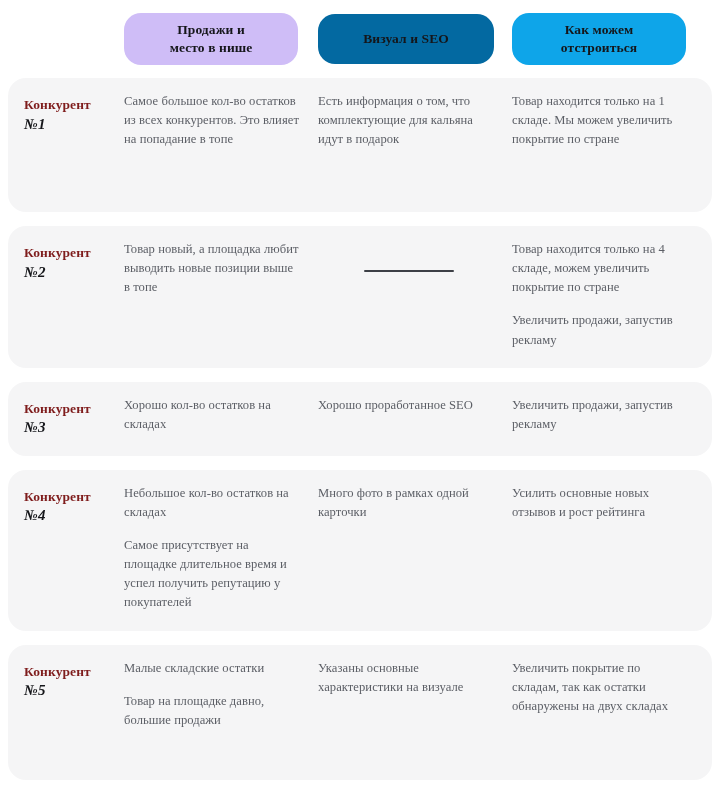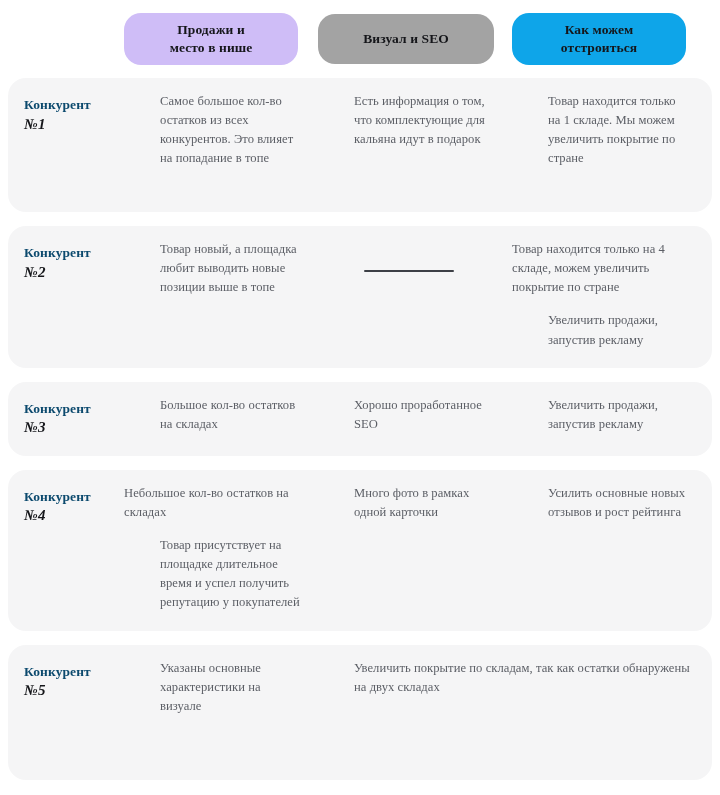--- a/index.html
+++ b/index.html
@@ -65,21 +65,21 @@
     padding: 6px 10px;
   }
   .pill-1 {
     width: 174px;
     height: 52px;
     background: #cfbdf7;
   }
   .pill-2 {
     width: 176px;
     height: 50px;
-    background: #a3a3a3;
+    background: #0369a1;
   }
   .pill-3 {
     width: 174px;
     height: 52px;
     background: #0ea5e9;
   }
 
   
   .rows {
     position: absolute;
@@ -105,21 +105,21 @@
   .cell-label {
     flex: 0 0 116px;
     width: 116px;
     box-sizing: border-box;
     padding-left: 16px;
     padding-top: 3px;
   }
   .label-line1 {
     font-size: 13.5px;
     font-weight: 700;
-    color: #0c4a6e;
+    color: #7f1d1d;
     line-height: 1.45;
     letter-spacing: 0.1px;
   }
   .label-line2 {
     font-size: 15px;
     font-weight: 700;
     font-style: italic;
     color: #15161a;
     line-height: 1.3;
     letter-spacing: 0.2px;
@@ -133,21 +133,21 @@
   .cell.c2 { flex: 0 0 194px; width: 194px; }
   .cell.c3 { flex: 1 1 auto; padding-right: 22px; }
 
   .cell p {
     margin: 0 0 14px 0;
     font-size: 12.6px;
     line-height: 1.52;
     color: #5c5f66;
     letter-spacing: 0.05px;
   }
-  .cell p:last-child { margin-bottom: 0; margin-left: 36px; }
+  .cell p:last-child { margin-bottom: 0; }
 
   .dash-mark {
     display: block;
     width: 90px;
     height: 2px;
     background: #3d4046;
     margin: 30px 0 0 46px;
     border-radius: 1px;
   }
 </style>
@@ -206,51 +206,55 @@
         <p>Увеличить продажи, запустив рекламу</p>
       </div>
     </div>
 
     <div class="row-card r3">
       <div class="cell-label">
         <div class="label-line1">Конкурент</div>
         <div class="label-line2">№3</div>
       </div>
       <div class="cell c1">
-        <p>Большое кол-во остатков на складах</p>
+        <p>Хорошо кол-во остатков на складах</p>
       </div>
       <div class="cell c2">
         <p>Хорошо проработанное SEO</p>
       </div>
       <div class="cell c3">
         <p>Увеличить продажи, запустив рекламу</p>
       </div>
     </div>
 
     <div class="row-card r4">
       <div class="cell-label">
         <div class="label-line1">Конкурент</div>
         <div class="label-line2">№4</div>
       </div>
       <div class="cell c1">
         <p>Небольшое кол-во остатков на складах</p>
-        <p>Товар присутствует на площадке длительное время и успел получить репутацию у покупателей</p>
+        <p>Самое присутствует на площадке длительное время и успел получить репутацию у покупателей</p>
       </div>
       <div class="cell c2">
         <p>Много фото в рамках одной карточки</p>
       </div>
       <div class="cell c3">
         <p>Усилить основные новых отзывов и рост рейтинга</p>
       </div>
     </div>
 
     <div class="row-card r5">
       <div class="cell-label">
         <div class="label-line1">Конкурент</div>
         <div class="label-line2">№5</div>
+      </div>
+      <div class="cell c1">
+        <p>Малые складские остатки</p>
+        <p>Товар на площадке давно, большие продажи</p>
       </div>
       <div class="cell c2">
         <p>Указаны основные характеристики на визуале</p>
       </div>
       <div class="cell c3">
         <p>Увеличить покрытие по складам, так как остатки обнаружены на двух складах</p>
       </div>
     </div>
 
   </div>

